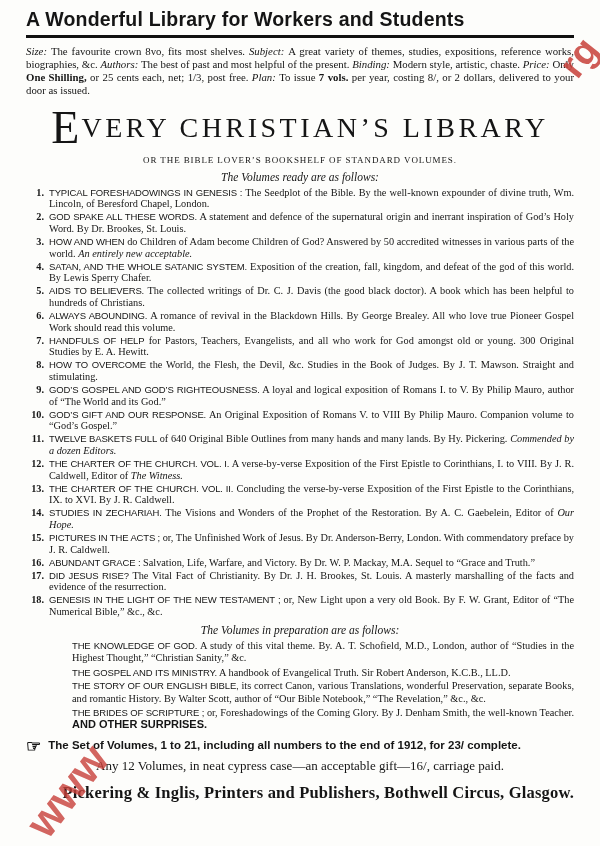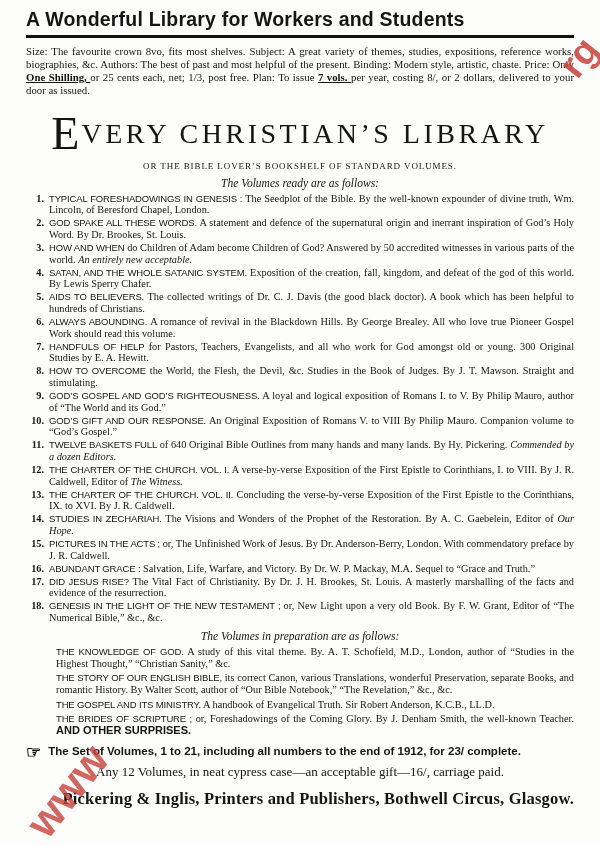--- a/index.html
+++ b/index.html
@@ -8,24 +8,24 @@
     background:#fdfdfb;overflow:hidden;padding:8px 26px 16px 26px;
     color:#151515;margin:0 auto;
     font-family:"Liberation Serif", serif;
   }
   .header-title{
     font-family:"Liberation Sans", sans-serif;font-weight:bold;
     font-size:19.5px;letter-spacing:.2px;white-space:nowrap;
   }
   .header-rule{height:3px;background:#111;margin:4px 0 7px 0;}
   .intro{font-size:10.8px;line-height:1.2;text-align:justify;}
-  .run-i{}
-  .run-b{font-weight:bold;text-decoration:underline;}
+  .run-i{font-style:italic;}
+  .run-b{font-weight:bold;}
   .run-p{}
-  .lib-title{text-align:center;margin-top:14px;white-space:nowrap;line-height:1;}
+  .lib-title{text-align:center;margin-top:8px;white-space:nowrap;line-height:1;}
   .lib-initial{font-size:46px;vertical-align:-6px;letter-spacing:2px;}
   .lib-rest{font-size:28px;letter-spacing:3.5px;}
   .lib-sub{
     text-align:center;font-weight:normal;font-size:9px;letter-spacing:.9px;
     margin-top:4px;
   }
   .section-heading{
     text-align:center;font-style:italic;font-size:11.5px;margin:6px 0 4px 0;
   }
   .vol{display:flex;font-size:10.3px;line-height:1.12;margin-bottom:1.5px;}
@@ -33,21 +33,21 @@
     width:18px;flex:none;text-align:right;margin-right:5px;
     font-weight:bold;font-size:10.3px;
   }
   .vol-text{flex:1;text-align:justify;}
   .vol-title{
     font-family:"Liberation Sans", sans-serif;font-weight:normal;
     font-size:9.5px;letter-spacing:-0.15px;
   }
   .vol-tail{font-style:italic;}
   .prep{
-    margin-left:30px;font-size:10.3px;line-height:1.12;
+    margin-left:46px;font-size:10.3px;line-height:1.12;
     text-align:justify;margin-bottom:2px;
   }
   .prep-tail{
     font-family:"Liberation Sans", sans-serif;font-weight:bold;font-size:11px;
   }
   .offer{display:flex;align-items:flex-start;margin-top:7px;}
   .offer-hand{font-size:17px;line-height:1;margin-right:7px;flex:none;font-weight:bold;}
   .offer-text{
     flex:1;text-align:justify;font-family:"Liberation Sans", sans-serif;
     font-weight:bold;font-size:11.5px;line-height:1.25;
@@ -148,22 +148,22 @@
       <span class="vol-text"><b class="vol-title">DID JESUS RISE?</b> <span>The Vital Fact of Christianity. By Dr. J. H. Brookes, St. Louis. A masterly marshalling of the facts and evidence of the resurrection.</span> <i class="vol-tail"></i></span>
     </div>
   <div class="vol">
       <span class="vol-num">18.</span>
       <span class="vol-text"><b class="vol-title">GENESIS IN THE LIGHT OF THE NEW TESTAMENT ;</b> <span>or, New Light upon a very old Book. By F. W. Grant, Editor of “The Numerical Bible,” &amp;c., &amp;c.</span> <i class="vol-tail"></i></span>
     </div>
 
   <div class="section-heading">The Volumes in preparation are as follows:</div>
 
   <div class="prep"><b class="vol-title">THE KNOWLEDGE OF GOD.</b> <span>A study of this vital theme. By. A. T. Schofield, M.D., London, author of “Studies in the Highest Thought,” “Christian Sanity,” &amp;c.</span> <span class="prep-tail"></span></div>
+  <div class="prep"><b class="vol-title">THE GOSPEL AND ITS MINISTRY.</b> <span>A handbook of Evangelical Truth. Sir Robert Anderson, K.C.B., LL.D.</span> <span class="prep-tail"></span></div>
   <div class="prep"><b class="vol-title">THE STORY OF OUR ENGLISH BIBLE,</b> <span>its correct Canon, various Translations, wonderful Preservation, separate Books, and romantic History. By Walter Scott, author of “Our Bible Notebook,” “The Revelation,” &amp;c., &amp;c.</span> <span class="prep-tail"></span></div>
-  <div class="prep"><b class="vol-title">THE GOSPEL AND ITS MINISTRY.</b> <span>A handbook of Evangelical Truth. Sir Robert Anderson, K.C.B., LL.D.</span> <span class="prep-tail"></span></div>
   <div class="prep"><b class="vol-title">THE BRIDES OF SCRIPTURE ;</b> <span>or, Foreshadowings of the Coming Glory. By J. Denham Smith, the well-known Teacher.</span> <span class="prep-tail">AND OTHER SURPRISES.</span></div>
 
   <div class="offer">
     <span class="offer-hand">☞</span>
     <span class="offer-text">The Set of Volumes, 1 to 21, including all numbers to the end of 1912, for 23/ complete.</span>
   </div>
 
   <div class="any12">Any 12 Volumes, in neat cypress case—an acceptable gift—16/, carriage paid.</div>
 
   <div class="footer">Pickering &amp; Inglis, Printers and Publishers, Bothwell Circus, Glasgow.</div>

